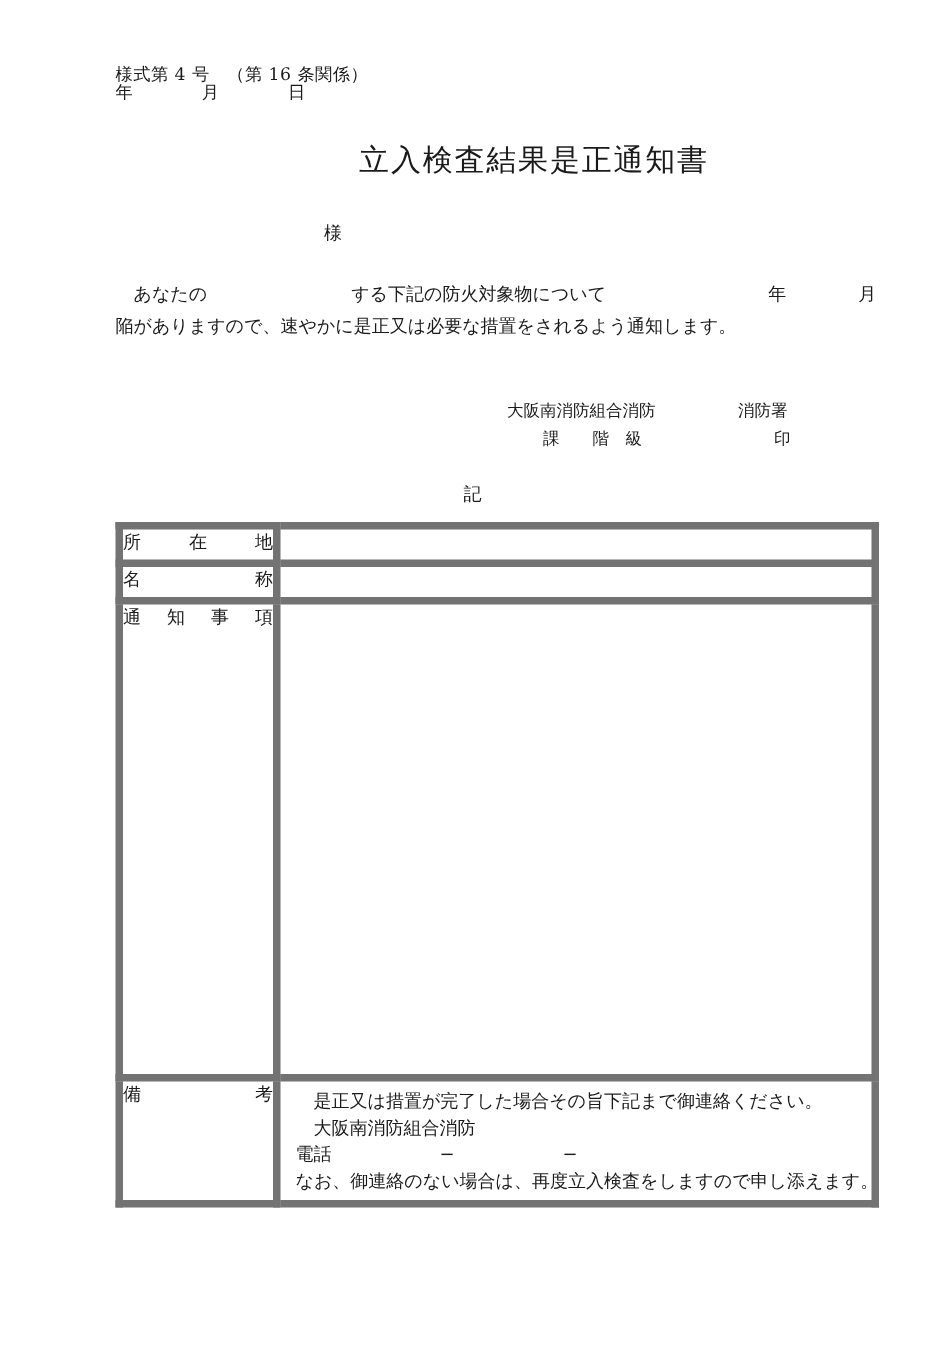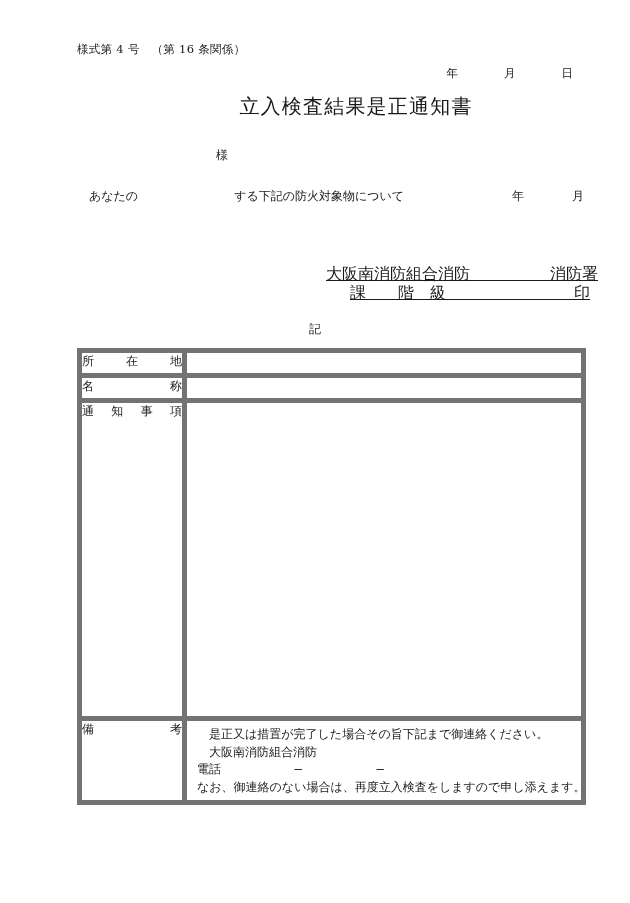--- a/index.html
+++ b/index.html
@@ -26,23 +26,23 @@
 
   
   .form-no {
     left: 77px;
     top: 42px;
     font-size: 11.5px;
     letter-spacing: 0.3px;
   }
   .date-line {
     left: 77px;
-    top: 66px;
+    top: 54px;
     width: 496px;
-    text-align: right;
+    text-align: left;
     font-size: 11.5px;
     white-space: pre;
   }
   .doc-title {
     left: 0;
     top: 93px;
     width: 630px;
     text-align: center;
     font-size: 20px;
     letter-spacing: 1.2px;
@@ -64,26 +64,25 @@
     top: 186px;
     width: 497px;
     font-size: 12px;
     line-height: 21px;
   }
   .body-block .bline { white-space: pre; display: block; }
 
   
   .signer {
     position: absolute;
-    left: 288px;
+    left: 300px;
     top: 264px;
     width: 273px;
-    font-size: 16px;
+    font-size: 11px;
     line-height: 19px;
-    text-decoration: underline;
   }
   .signer .sline { white-space: pre; display: block; }
   .signer .s1 { padding-left: 38px; }
   .signer .s2 { padding-left: 62px; }
 
   
   .ki {
     left: 0;
     top: 321px;
     width: 630px;
@@ -137,20 +136,21 @@
   <div class="abs serif form-no">様式第 4 号　（第 16 条関係）</div>
 
   <div class="abs serif date-line">年　　　　月　　　　日</div>
 
   <div class="abs serif doc-title">立入検査結果是正通知書</div>
 
   <div class="abs serif addressee">様</div>
 
   <div class="body-block">
     <span class="bline">　あなたの　　　　　　　　する下記の防火対象物について　　　　　　　　　年　　　　月　　　　日消防法</span>
+    <span class="bline">陥がありますので、速やかに是正又は必要な措置をされるよう通知します。</span>
   </div>
 
   <div class="signer">
     <span class="sline s1">大阪南消防組合消防　　　　　消防署</span>
     <span class="sline s2">課　　階　級　　　　　　　　印</span>
   </div>
 
   <div class="abs serif ki">記</div>
 
   <table id="form-table">

